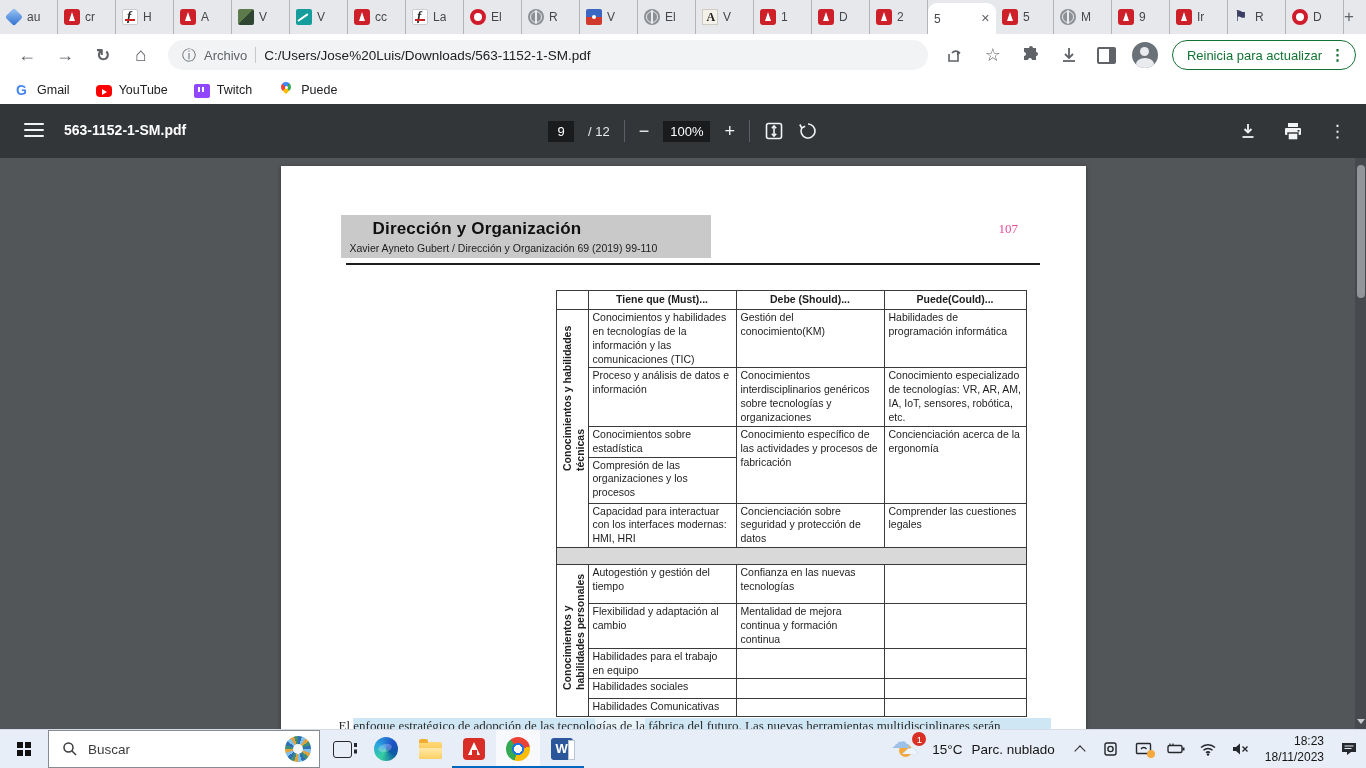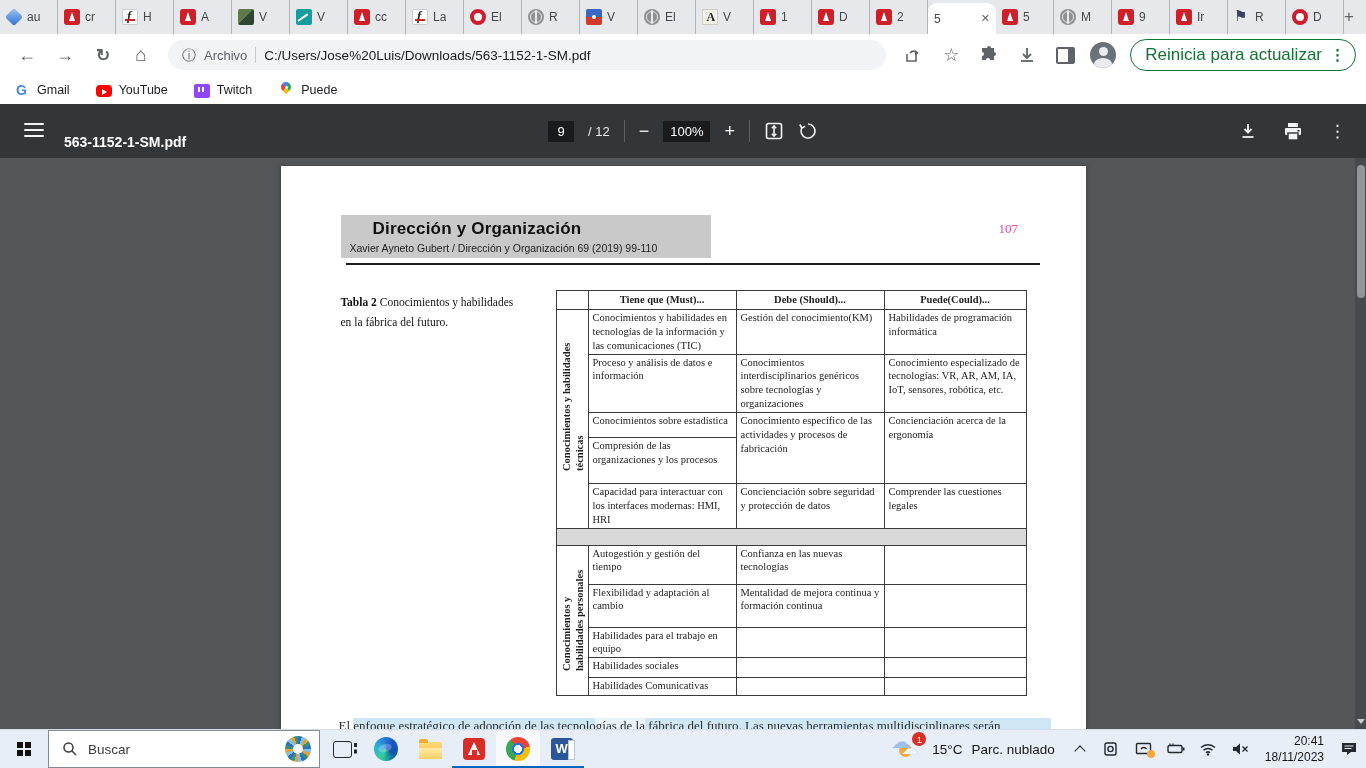--- a/index.html
+++ b/index.html
@@ -57,21 +57,21 @@
   .url{font-size:13.5px;color:#202124;white-space:nowrap;overflow:hidden;}
   .navacts{display:flex;align-items:center;gap:4px;flex:none;}
   .i-star::before{content:"☆";font-size:18px;}
   .sidebar-glyph{width:15px;height:13px;border:2px solid #5f6368;border-radius:2px;position:relative;}
   .sidebar-glyph::before{content:"";position:absolute;right:0;top:0;bottom:0;width:5px;background:#5f6368;}
   .avatar{width:26px;height:26px;border-radius:50%;background:#6b7178;position:relative;overflow:hidden;}
   .avatar::before{content:"";position:absolute;left:8.5px;top:5px;width:9px;height:9px;border-radius:50%;background:#e9ebee;}
   .avatar::after{content:"";position:absolute;left:4px;top:16px;width:18px;height:12px;border-radius:50%;background:#e9ebee;}
   .updatepill{display:flex;align-items:center;gap:8px;border:1px solid #137333;border-radius:16px;
     padding:5px 10px 5px 14px;margin-left:6px;flex:none;}
-  .updatetext{font-size:17px;color:#137333;}
+  .updatetext{font-size:13px;color:#137333;}
   .i-dotsg::before{content:"⋮";font-size:15px;color:#137333;font-weight:bold;}
 
   
   .bookmarks{height:28px;background:#fff;display:flex;align-items:center;padding:0 14px;gap:26px;flex:none;}
   .bm{display:flex;align-items:center;gap:7px;}
   .bmlabel{font-size:12.5px;color:#202124;}
   .bi{width:16px;height:16px;position:relative;flex:none;}
   .bi-gmail::before{content:"G";font:bold 14px "Liberation Sans",sans-serif;color:#4285f4;position:absolute;left:2px;top:0;}
   .bi-youtube{background:#ff0000;border-radius:4px;height:12px;margin-top:2px;}
   .bi-youtube::before{content:"";position:absolute;left:6px;top:3.5px;border-left:5px solid #fff;
@@ -79,21 +79,21 @@
   .bi-twitch{background:#9146ff;border-radius:2px;height:14px;margin-top:1px;}
   .bi-twitch::before{content:"";position:absolute;left:4px;top:3px;width:2px;height:5px;background:#fff;box-shadow:4px 0 #fff;}
   .bi-maps::before{content:"";position:absolute;left:3px;top:0;width:10px;height:10px;border-radius:50% 50% 50% 0;
     transform:rotate(-45deg);background:conic-gradient(#4285f4 0 25%,#34a853 0 50%,#fbbc05 0 75%,#ea4335 0 100%);}
   .bi-maps::after{content:"";position:absolute;left:6.5px;top:3.5px;width:3px;height:3px;border-radius:50%;background:#fff;}
 
   
   .pdfbar{height:54px;background:#323639;position:relative;flex:none;color:#f1f3f4;}
   .hamburger{position:absolute;left:24px;top:19px;width:20px;height:14px;display:flex;flex-direction:column;justify-content:space-between;}
   .hamburger i{height:2.2px;background:#f1f3f4;border-radius:1px;}
-  .pdftitle{position:absolute;left:64px;top:18px;font-size:14px;font-weight:bold;color:#fff;margin-top:12px;}
+  .pdftitle{position:absolute;left:64px;top:18px;font-size:14px;font-weight:bold;color:#fff;}
   .pdfcenter{position:absolute;left:50%;top:0;height:54px;transform:translateX(-50%);
     display:flex;align-items:center;gap:14px;}
   .pagebox{width:26px;height:21px;background:#191b1c;color:#fff;font-size:13px;display:flex;
     align-items:center;justify-content:center;}
   .pagetotal{font-size:13px;color:#e8eaed;}
   .tooldiv{width:1px;height:22px;background:#5f6368;}
   .i-minus::before{content:"−";font-size:18px;color:#f1f3f4;}
   .zoombox{height:21px;background:#191b1c;color:#fff;font-size:13px;display:flex;align-items:center;padding:0 7px;}
   .i-plus2::before{content:"+";font-size:18px;color:#f1f3f4;}
   .pdfright{position:absolute;right:20px;top:0;height:54px;display:flex;align-items:center;gap:26px;}
@@ -106,21 +106,21 @@
   .hdrbox{position:absolute;left:60px;top:49px;width:370px;height:43px;background:#c9c9c9;}
   .jtitle{position:absolute;left:9px;top:4px;font-size:17px;font-weight:bold;color:#101010;letter-spacing:.2px;padding-left:23px;}
   .jcite{position:absolute;left:9px;top:27px;font-size:10.5px;color:#1c1c1c;}
   .pageno{position:absolute;left:718px;top:55px;font:13px "Liberation Serif",serif;color:#ec4899;}
   .hrule{position:absolute;left:65px;top:97px;width:694px;height:2px;background:#1c1c1c;}
   .caption{position:absolute;left:60px;top:126px;width:182px;font:11.5px "Liberation Serif",serif;
     color:#111;line-height:1.75;}
   .caption b{font-weight:bold;}
 
   table.skills{position:absolute;left:275px;top:124px;width:470px;border-collapse:collapse;
-    font-size:10.5px;color:#1d1d1d;table-layout:fixed;font-family:Liberation Serif, serif;}
+    font-size:10.5px;color:#1d1d1d;table-layout:fixed;}
   table.skills td,table.skills th{border:1px solid #3a3a3a;padding:1px 4px;vertical-align:top;
     line-height:1.32;font-weight:normal;text-align:left;word-wrap:break-word;}
   table.skills th{font-weight:bold;text-align:center;vertical-align:middle;font-size:10.5px;}
   td.nob{border:none;background:#fff;}
   td.grp{width:24px;text-align:center;vertical-align:middle;padding:0;}
   .vlabel{writing-mode:vertical-rl;transform:rotate(180deg);font-weight:bold;font-size:10.5px;
     line-height:1.2;margin:0 auto;white-space:normal;}
   .v1{height:160px;}
   .v2{height:124px;}
   td.mid{vertical-align:middle;}
@@ -435,21 +435,20 @@
   </div>
 
   <div class="viewer">
     <div class="page">
       <div class="hdrbox">
         <div class="jtitle">Dirección y Organización</div>
         <div class="jcite">Xavier Ayneto Gubert / Dirección y Organización 69 (2019) 99-110</div>
       </div>
       <div class="pageno">107</div>
       <div class="hrule"></div>
-      <div class="caption"><b>Tabla 2</b><span> Conocimientos y habilidades en la fábrica del futuro.</span></div>
 
       <table class="skills">
         <colgroup>
             <col style="width:32px">
             <col style="width:148px">
             <col style="width:148px">
             <col style="width:142px">
           </colgroup>
         <tbody>
             <tr class="h">
@@ -611,21 +610,21 @@
       </div>
       <div class="trayico">
         <svg class="t" width="18" height="14" viewBox="0 0 18 14">
             <polygon points="2,5 5,5 9,1.5 9,12.5 5,9 2,9" fill="#24292e"></polygon>
             <g stroke="#24292e" stroke-width="1.4">
               <path d="M11.5 4.5l5 5M16.5 4.5l-5 5"></path>
             </g>
           </svg>
       </div>
       <div class="clock">
-        <div>20:41</div>
+        <div>18:23</div>
         <div>18/11/2023</div>
       </div>
       <div class="trayico">
         <svg class="t" width="18" height="16" viewBox="0 0 18 16">
             <path d="M2 2h14v9h-5l-4 3v-3H2z" fill="#24292e"></path>
             <g stroke="#e8eef7" stroke-width="1.2">
               <path d="M4.5 5h9M4.5 7.5h7"></path>
             </g>
           </svg>
       </div>

